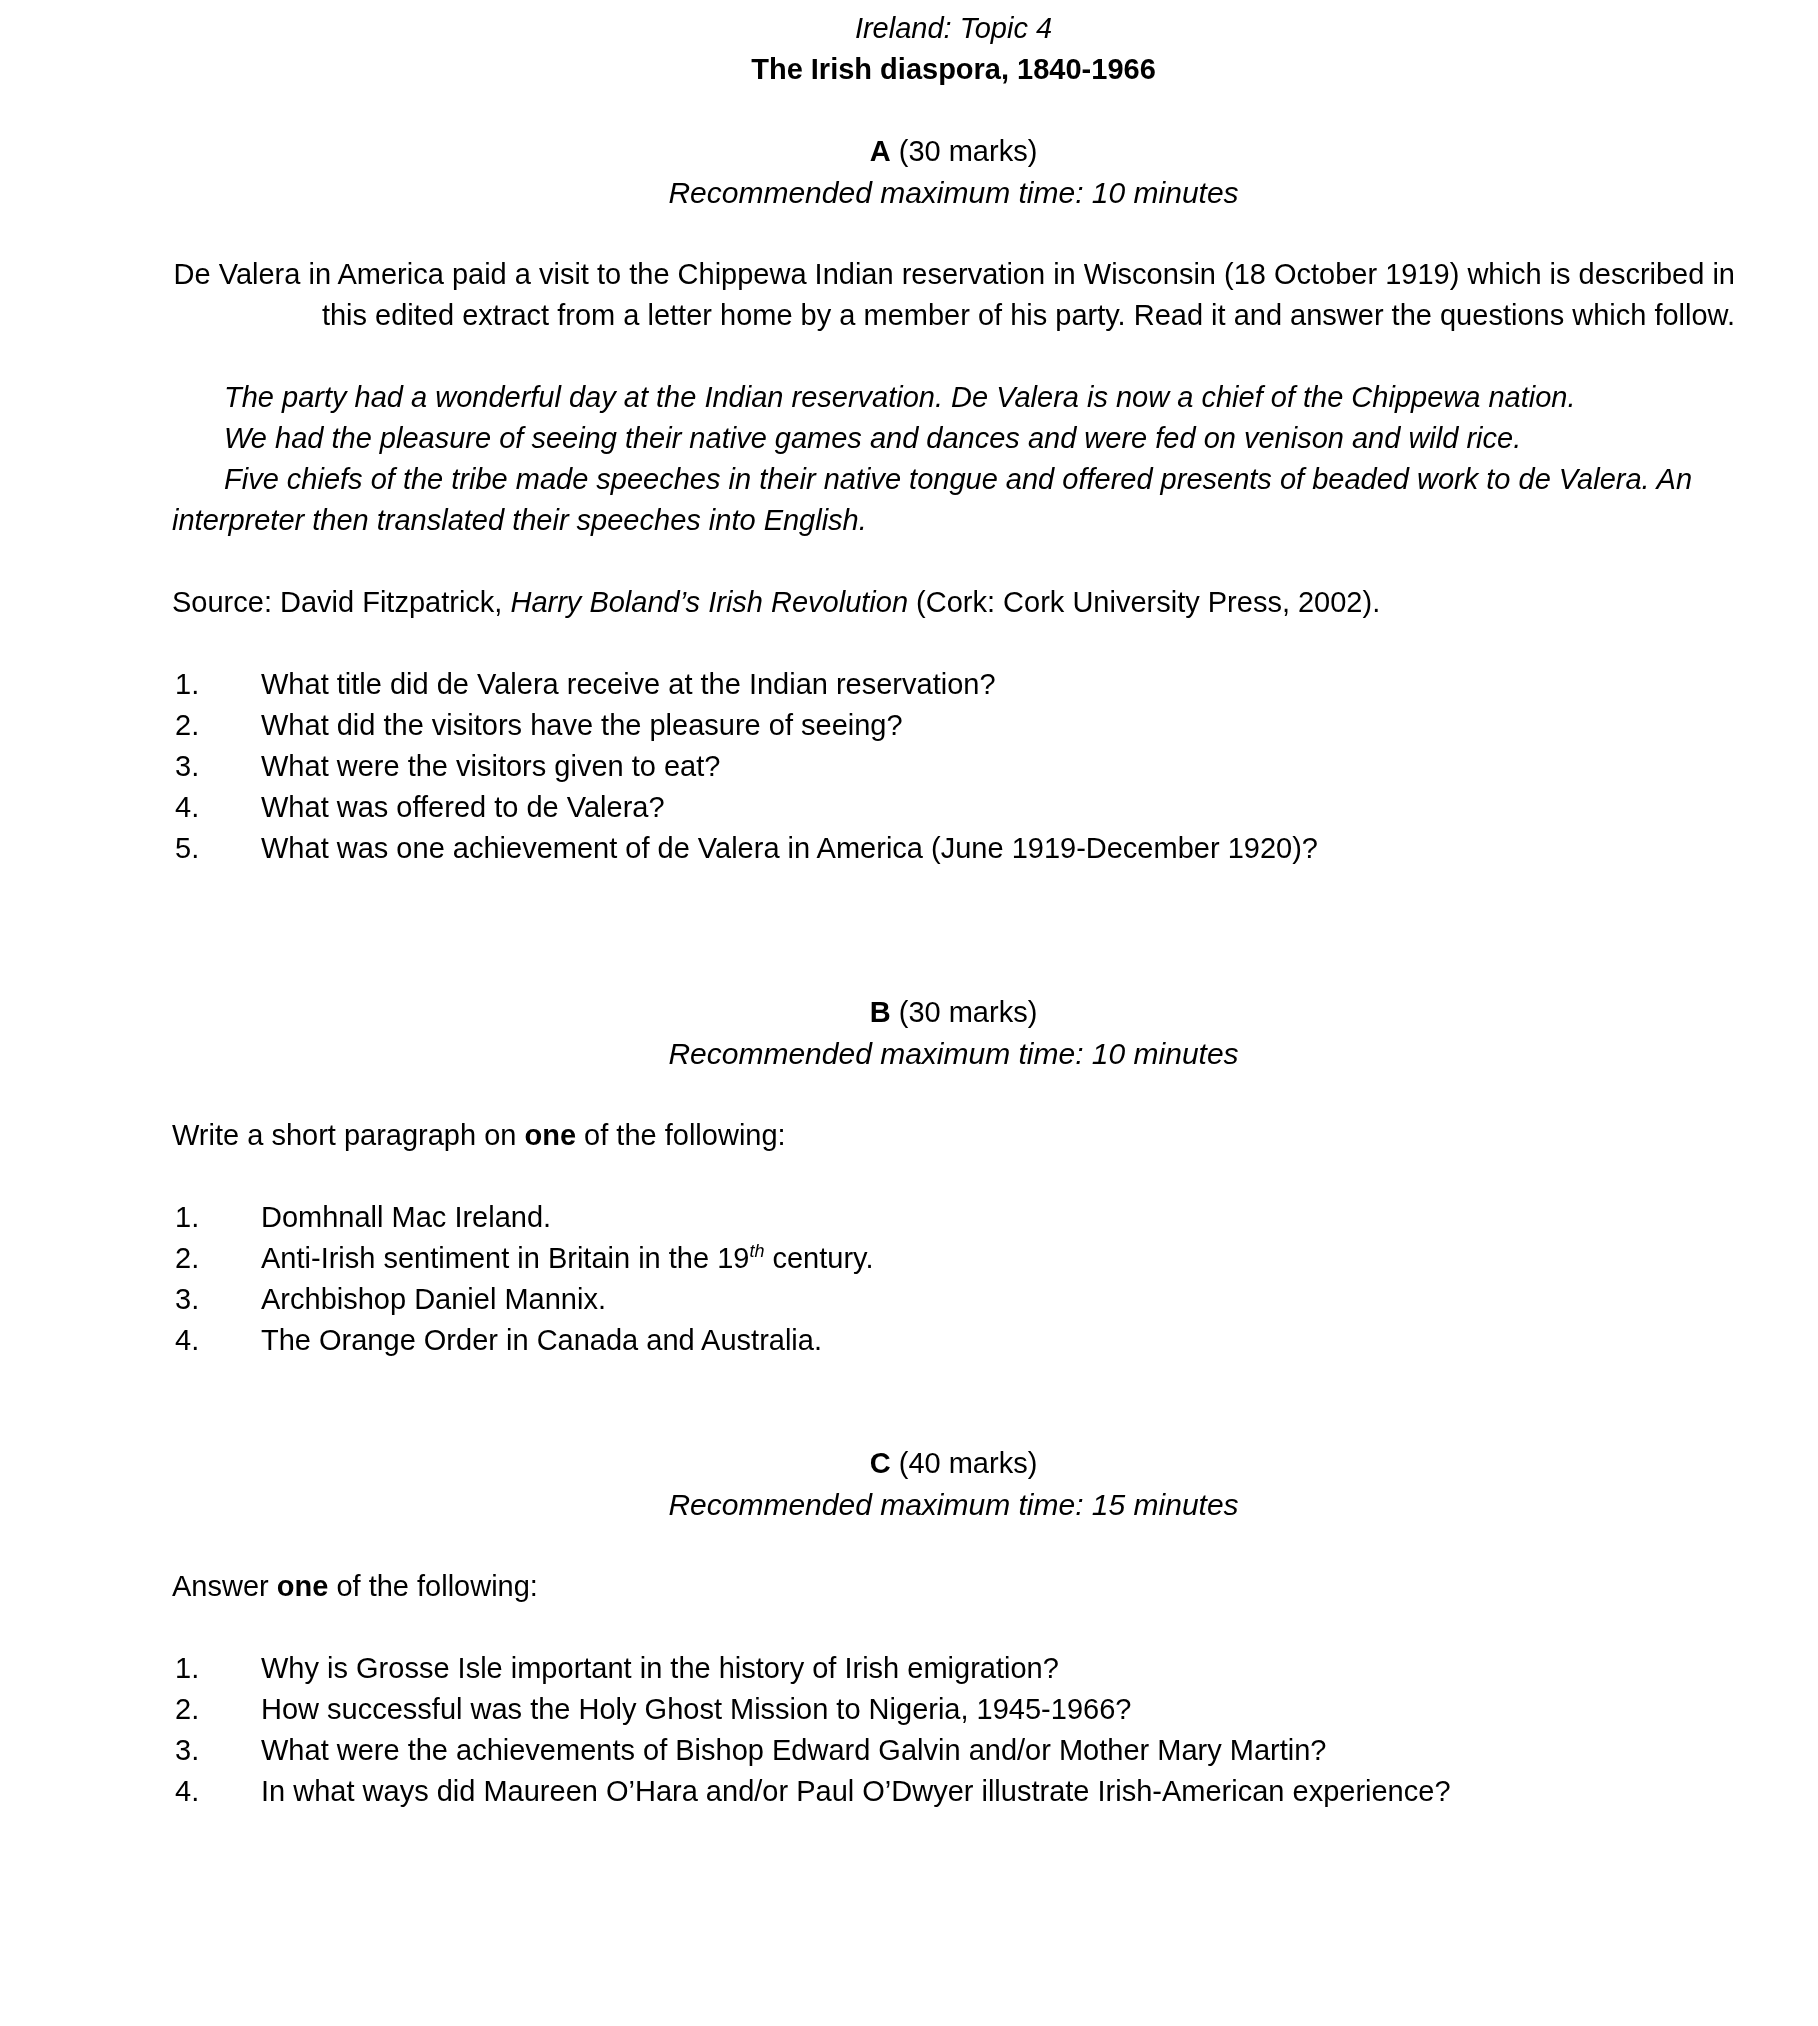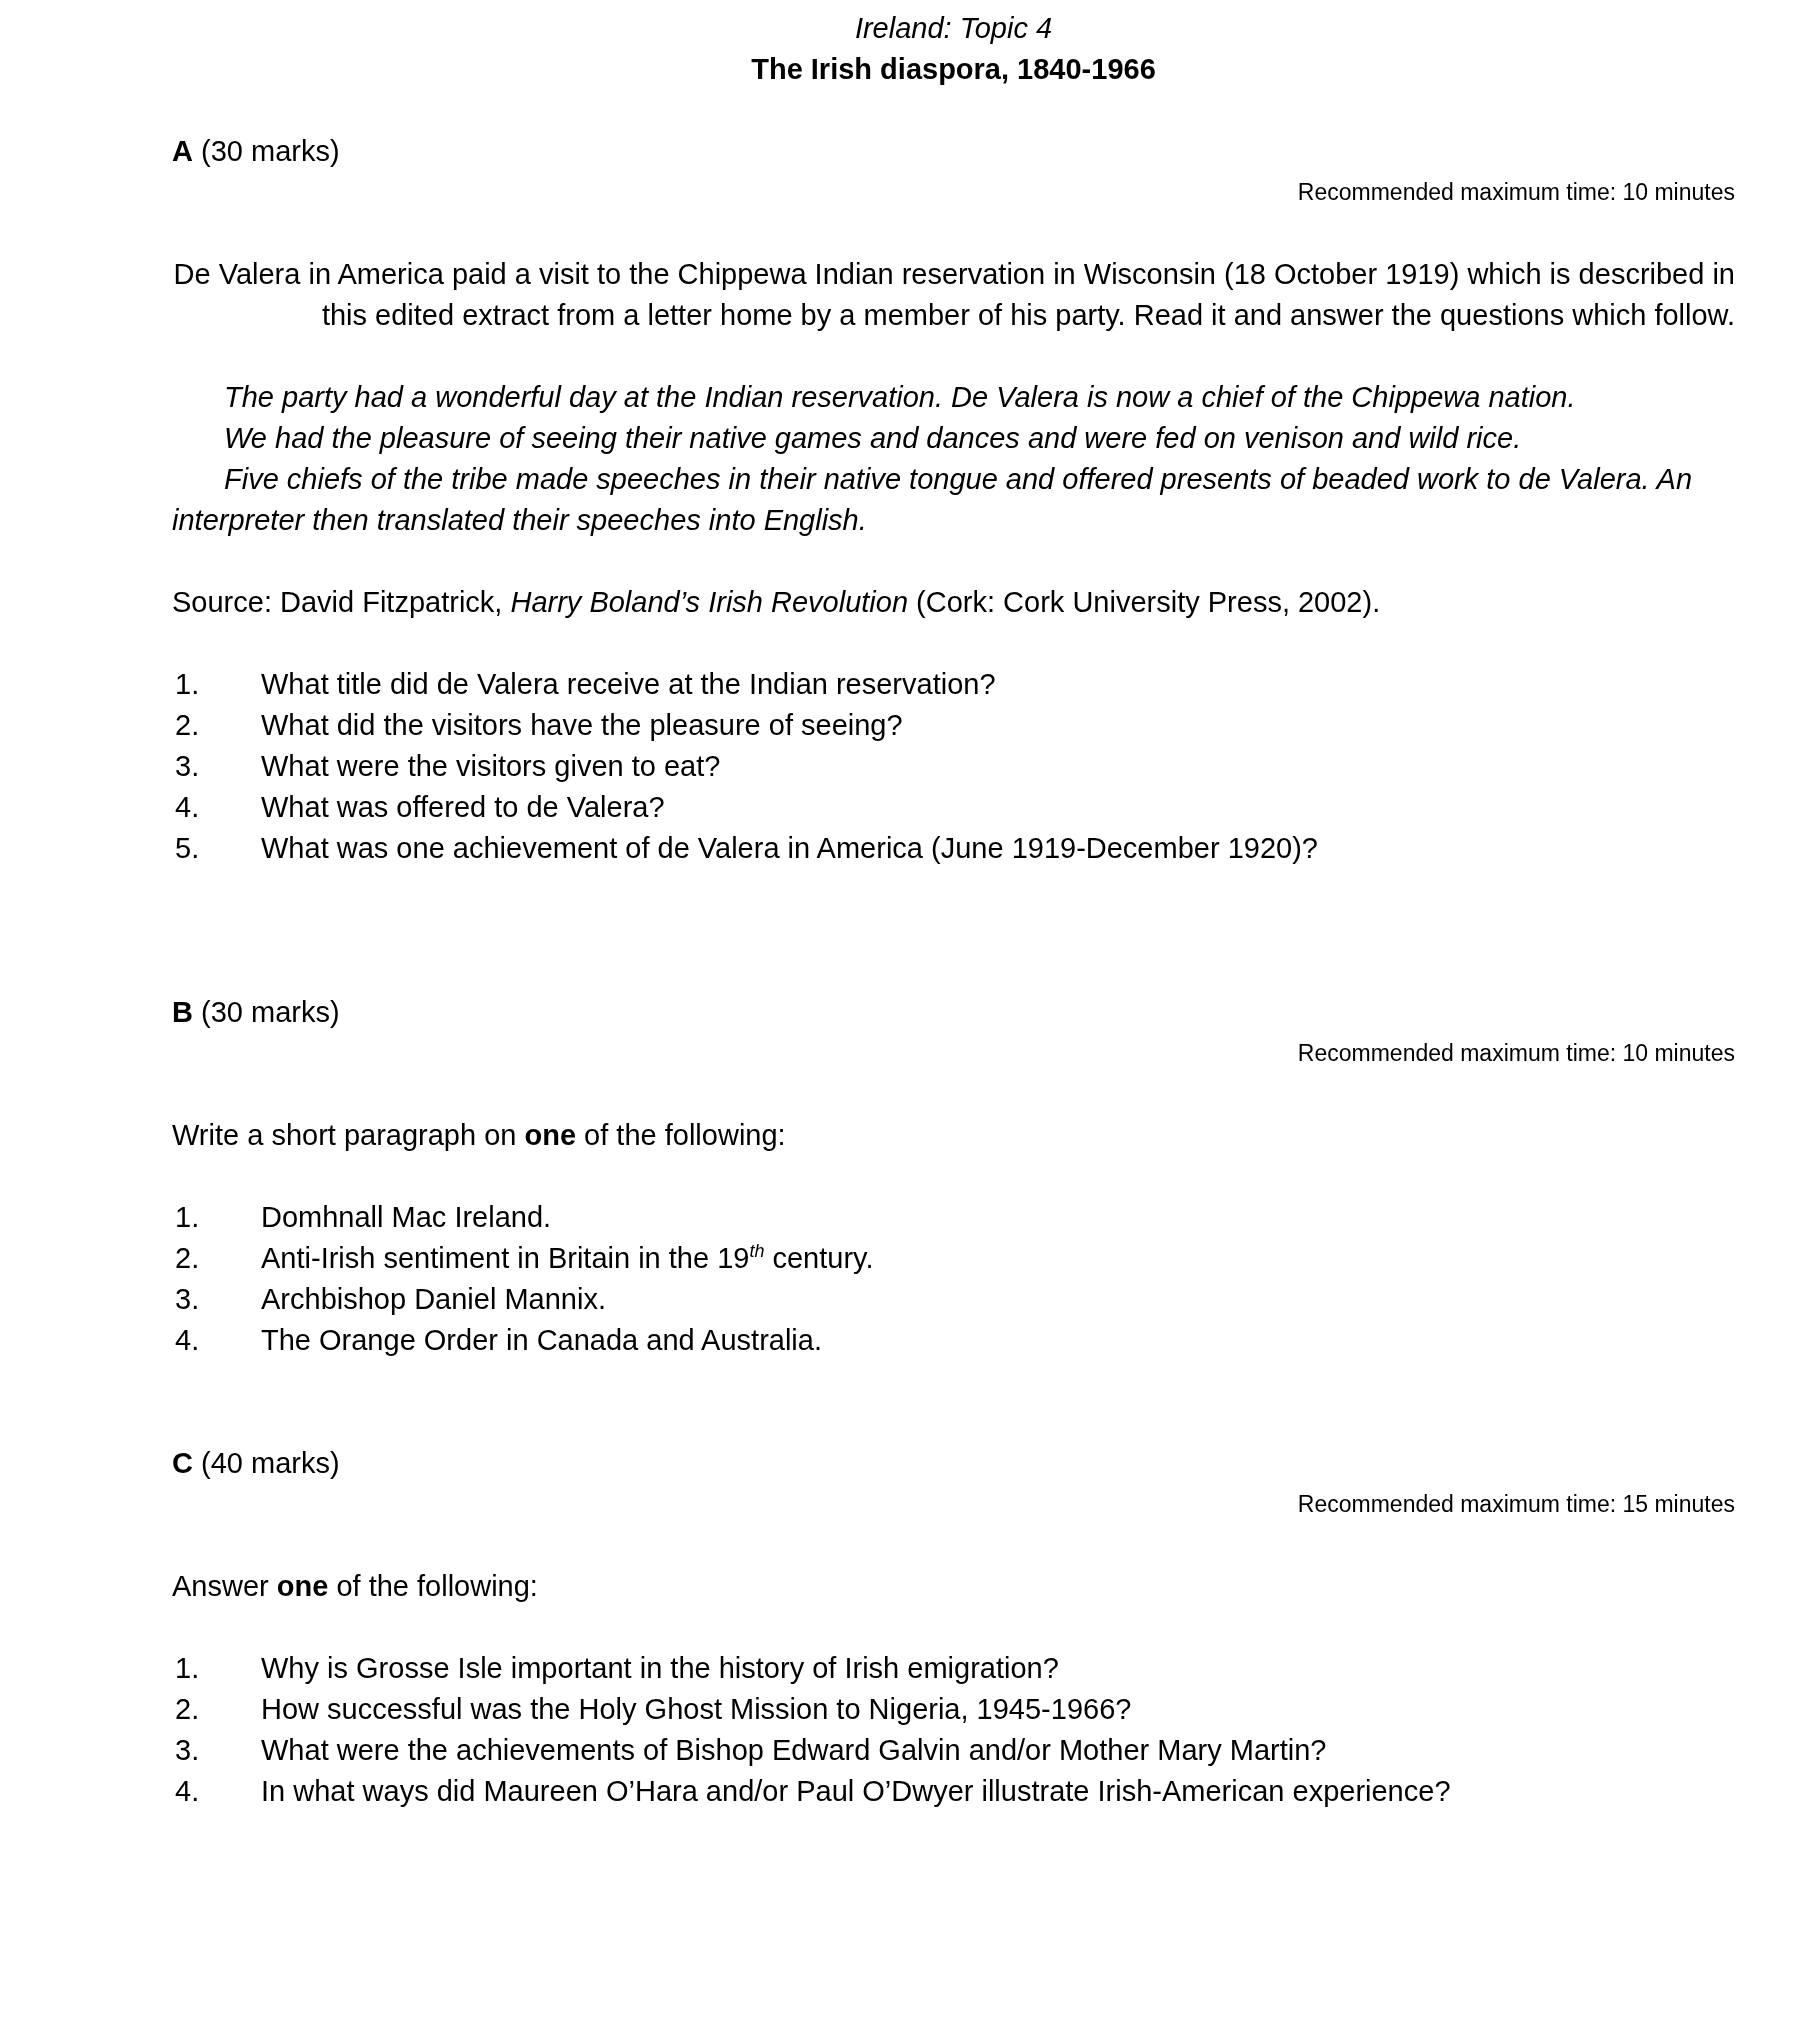--- a/index.html
+++ b/index.html
@@ -29,30 +29,32 @@
     white-space: nowrap;
   }
   .doc-subtitle-line {
     text-align: center;
     font-size: 29px;
     line-height: 41px;
     font-weight: bold;
     white-space: nowrap;
   }
   .section-head {
+    text-align: center;
     font-size: 29px;
     line-height: 41px;
   }
   .section-head .sec-letter {
     font-weight: bold;
   }
   .section-time {
-    text-align: right;
-    font-size: 23px;
-    line-height: 41px;
+    text-align: center;
+    font-size: 30px;
+    line-height: 41px;
+    font-style: italic;
   }
   .body-para {
     font-size: 29px;
     line-height: 41px;
     text-align: right;
   }
   .quote-para {
     font-size: 29px;
     line-height: 41px;
     font-style: italic;

